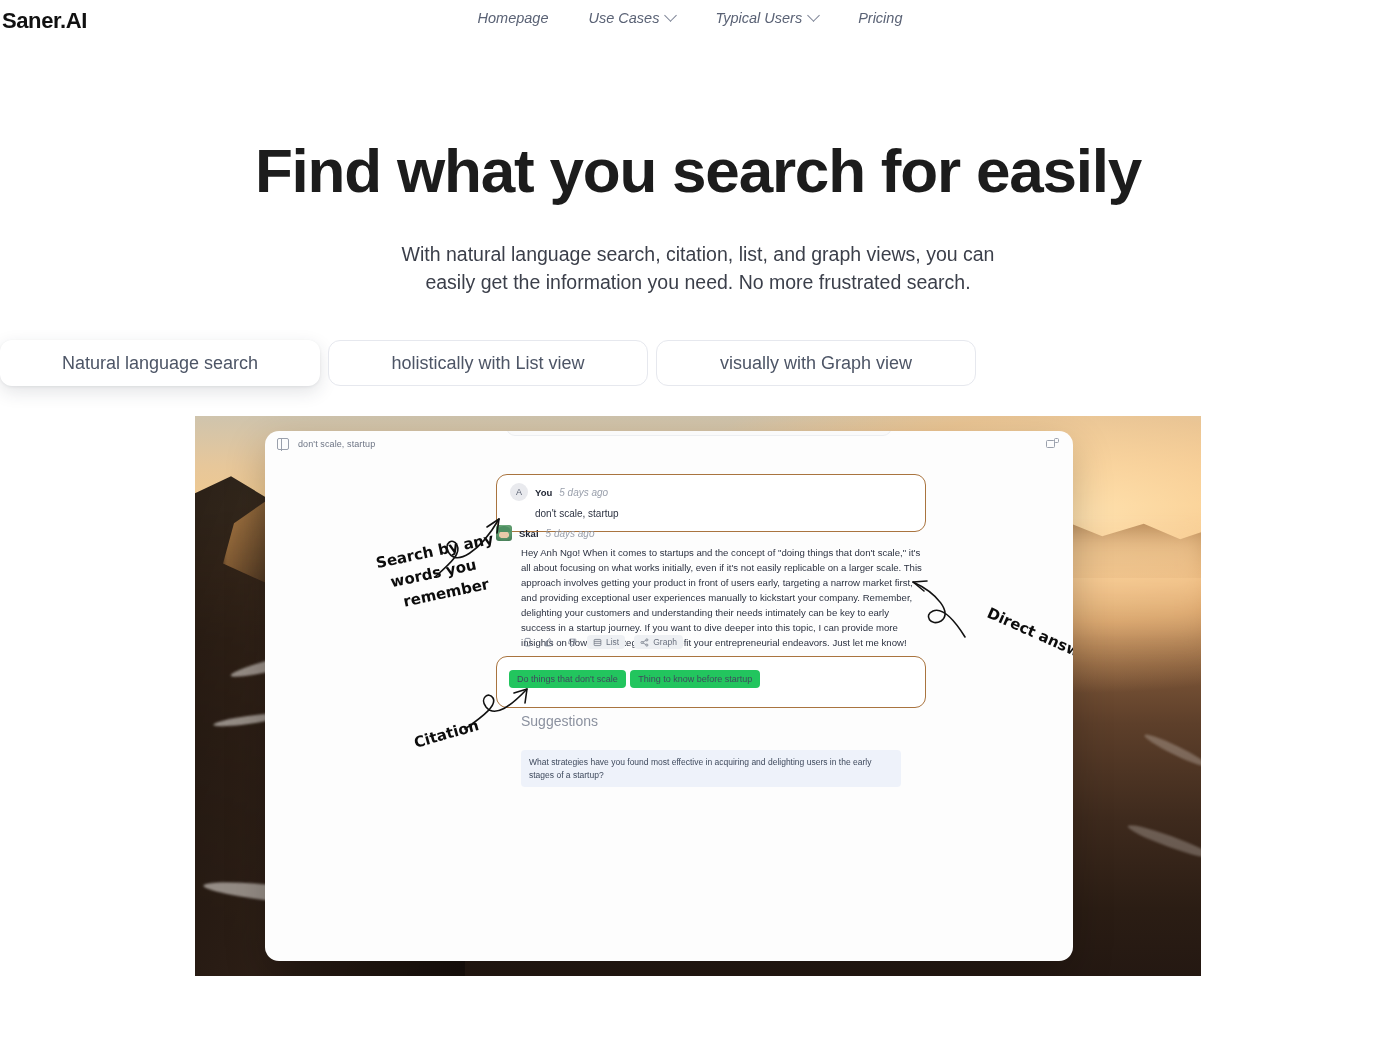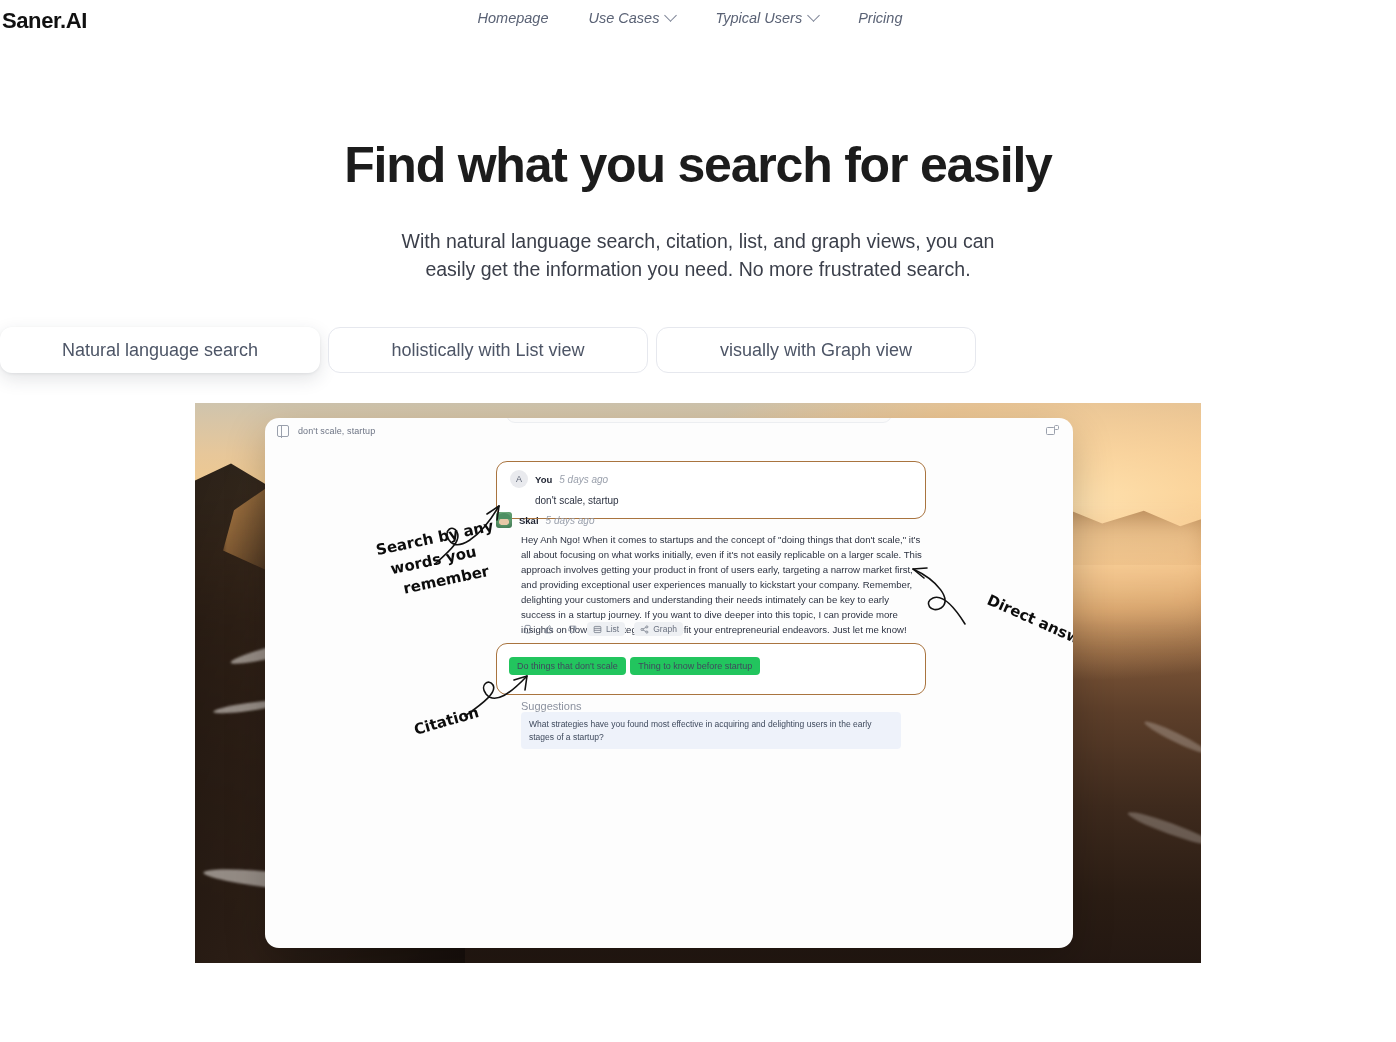--- a/index.html
+++ b/index.html
@@ -53,21 +53,21 @@
     border-bottom: 1.6px solid #7b8294;
     transform: translateY(-3px) rotate(45deg);
   }
 
   
   .hero {
     text-align: center;
     margin-top: 96px;
   }
   .hero-title {
-    font-size: 50px;
+    font-size: 62px;
     font-weight: 700;
     letter-spacing: -1.2px;
     color: #1c1c1c;
     line-height: 1.08;
   }
   .hero-sub {
     margin-top: 36px;
     font-size: 19.5px;
     line-height: 1.42;
     color: #3b3f4a;
@@ -325,21 +325,21 @@
     margin-bottom: 8px;
     cursor: pointer;
   }
   .cite-pill:last-child { margin-bottom: 0; }
 
   .suggestions {
     position: absolute;
     left: 256px; top: 256px;
     width: 380px;
   }
-  .sugg-label { font-size: 11px; color: #8b919f; margin-bottom: 0; }
+  .sugg-label { font-size: 14px; color: #8b919f; margin-bottom: 21px; }
   .sugg-item {
     background: #eef2fa;
     border-radius: 4px;
     padding: 6px 8px;
     font-size: 8.5px;
     line-height: 1.45;
     color: #3f4a5d;
     cursor: pointer;
   }
 

